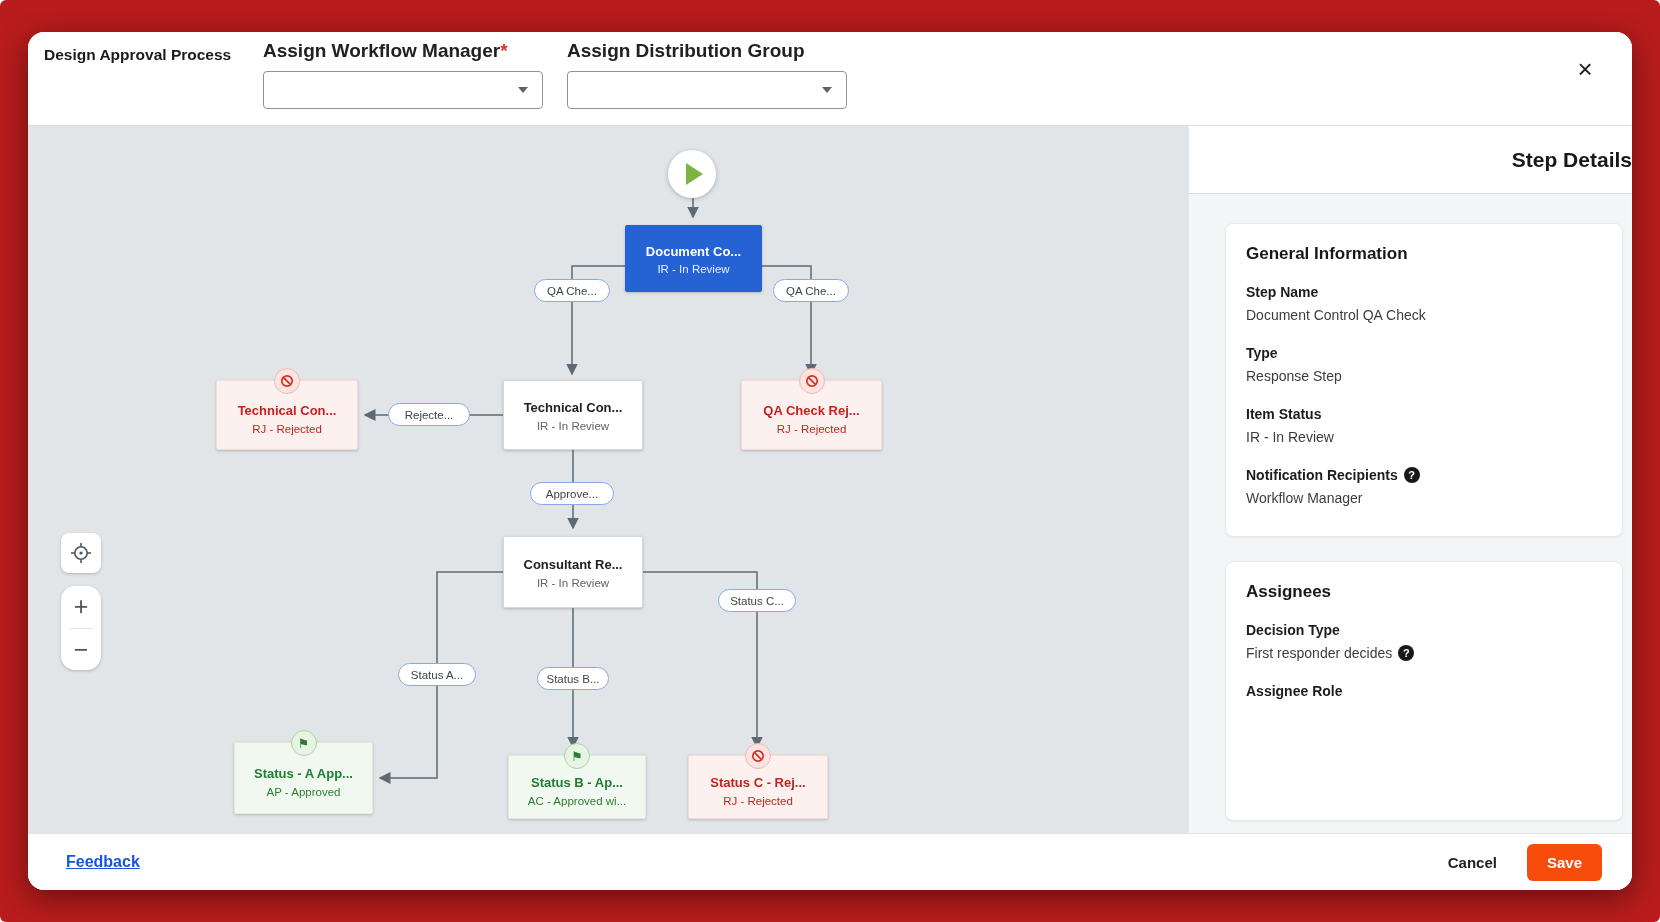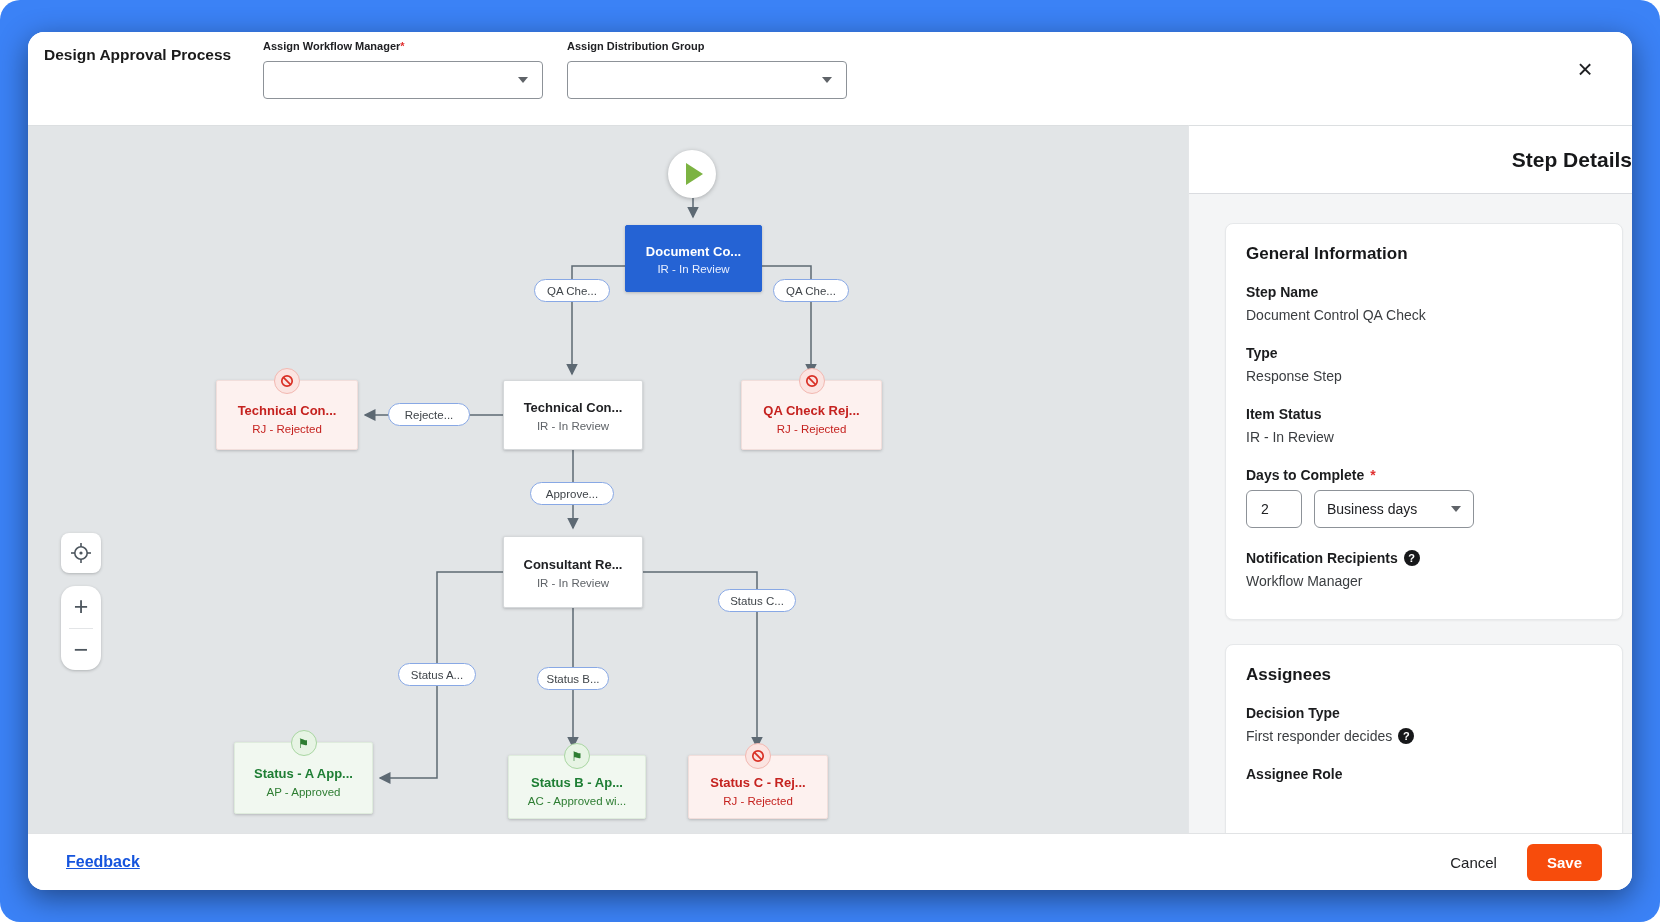--- a/index.html
+++ b/index.html
@@ -1,28 +1,28 @@
 <!DOCTYPE html>
 <html><head>
 <meta charset="utf-8">
 <style>
   html,body{margin:0;padding:0;}
   body{width:1660px;height:922px;position:relative;overflow:hidden;background:#fff;
        font-family:"Liberation Sans","DejaVu Sans",sans-serif;-webkit-font-smoothing:antialiased;}
-  .frame{position:absolute;inset:0;background:#3b82f6;border-radius:20px;}
+  .frame{position:absolute;inset:0;background:#b91c1c;border-radius:6px;}
   .modal{position:absolute;left:28px;top:32px;width:1604px;height:858px;background:#fff;
          border-radius:16px;box-shadow:0 8px 30px rgba(0,0,0,.45);overflow:hidden;}
 
   
   .hdr{position:absolute;top:0;left:0;right:0;height:93px;background:#fff;}
   .hdr-title{position:absolute;left:16px;top:14px;font-size:15.5px;font-weight:700;color:#1b1b1b;}
   .fld{position:absolute;top:8px;}
   .fld-wm{left:235px;}
   .fld-dg{left:539px;}
-  .fld-label{font-size:11px;font-weight:700;color:#202124;}
+  .fld-label{font-size:19px;font-weight:700;color:#202124;}
   .req{color:#e03131;font-weight:700;}
   .ddl{margin-top:9px;width:280px;height:38px;border:1px solid #8d9298;border-radius:4px;
        background:#fff;display:flex;align-items:center;justify-content:flex-end;
        padding:0 14px;box-sizing:border-box;cursor:pointer;}
   .caret{width:0;height:0;border-left:5px solid transparent;border-right:5px solid transparent;
          border-top:6px solid #5f6368;}
   .close-x{position:absolute;top:22px;right:32px;width:30px;height:30px;display:flex;
            align-items:center;justify-content:center;font-size:26px;font-weight:300;color:#202124;cursor:pointer;}
 
   
@@ -89,21 +89,21 @@
              color:#202124;padding:0 0 0 14px;box-sizing:border-box;font-family:inherit;}
   .unit-select{width:160px;height:38px;border:1px solid #8d9298;border-radius:6px;background:#fff;
                display:flex;align-items:center;justify-content:space-between;padding:0 12px;
                box-sizing:border-box;font-size:14px;color:#202124;cursor:pointer;}
 
   
   .ftr{position:absolute;left:0;right:0;bottom:0;height:57px;background:#fff;border-top:1px solid #e1e3e5;
        display:flex;align-items:center;justify-content:space-between;padding:0 30px 0 38px;box-sizing:border-box;}
   .feedback{font-size:16px;font-weight:700;color:#1655dd;text-decoration:underline;cursor:pointer;}
   .ftr-right{display:flex;align-items:center;gap:30px;}
-  .cancel{font-size:15px;font-weight:400;color:#202124;cursor:pointer;}
+  .cancel{font-size:15px;font-weight:700;color:#202124;cursor:pointer;}
   .save{background:#f74c0c;color:#fff;font-size:15px;font-weight:700;border:none;border-radius:6px;
         padding:10px 20px;cursor:pointer;font-family:inherit;}
 </style>
 </head>
 <body>
 
 <div class="frame">
   <div class="modal">
 
     <div class="hdr">
@@ -249,33 +249,20 @@
           <div class="fgrp">
             <div class="flabel">Type</div>
             <div class="fvalue">Response Step</div>
           </div>
 
           <div class="fgrp">
             <div class="flabel">Item Status</div>
             <div class="fvalue">IR - In Review</div>
           </div>
 
-          <div class="fgrp">
-            <div class="flabel">
-                <span>Days to Complete</span>
-                <span class="req">*</span>
-              </div>
-            <div class="days-row">
-              <input class="num-input" type="text" value="2" style="">
-              <div class="unit-select">
-                <span>Business days</span>
-                <span class="caret"></span>
-              </div>
-            </div>
-          </div>
 
           <div class="fgrp">
             <div class="flabel">
                 <span>Notification Recipients</span>
                 <span class="qmark">?</span>
               </div>
             <div class="fvalue">Workflow Manager</div>
           </div>
         </div>
 

